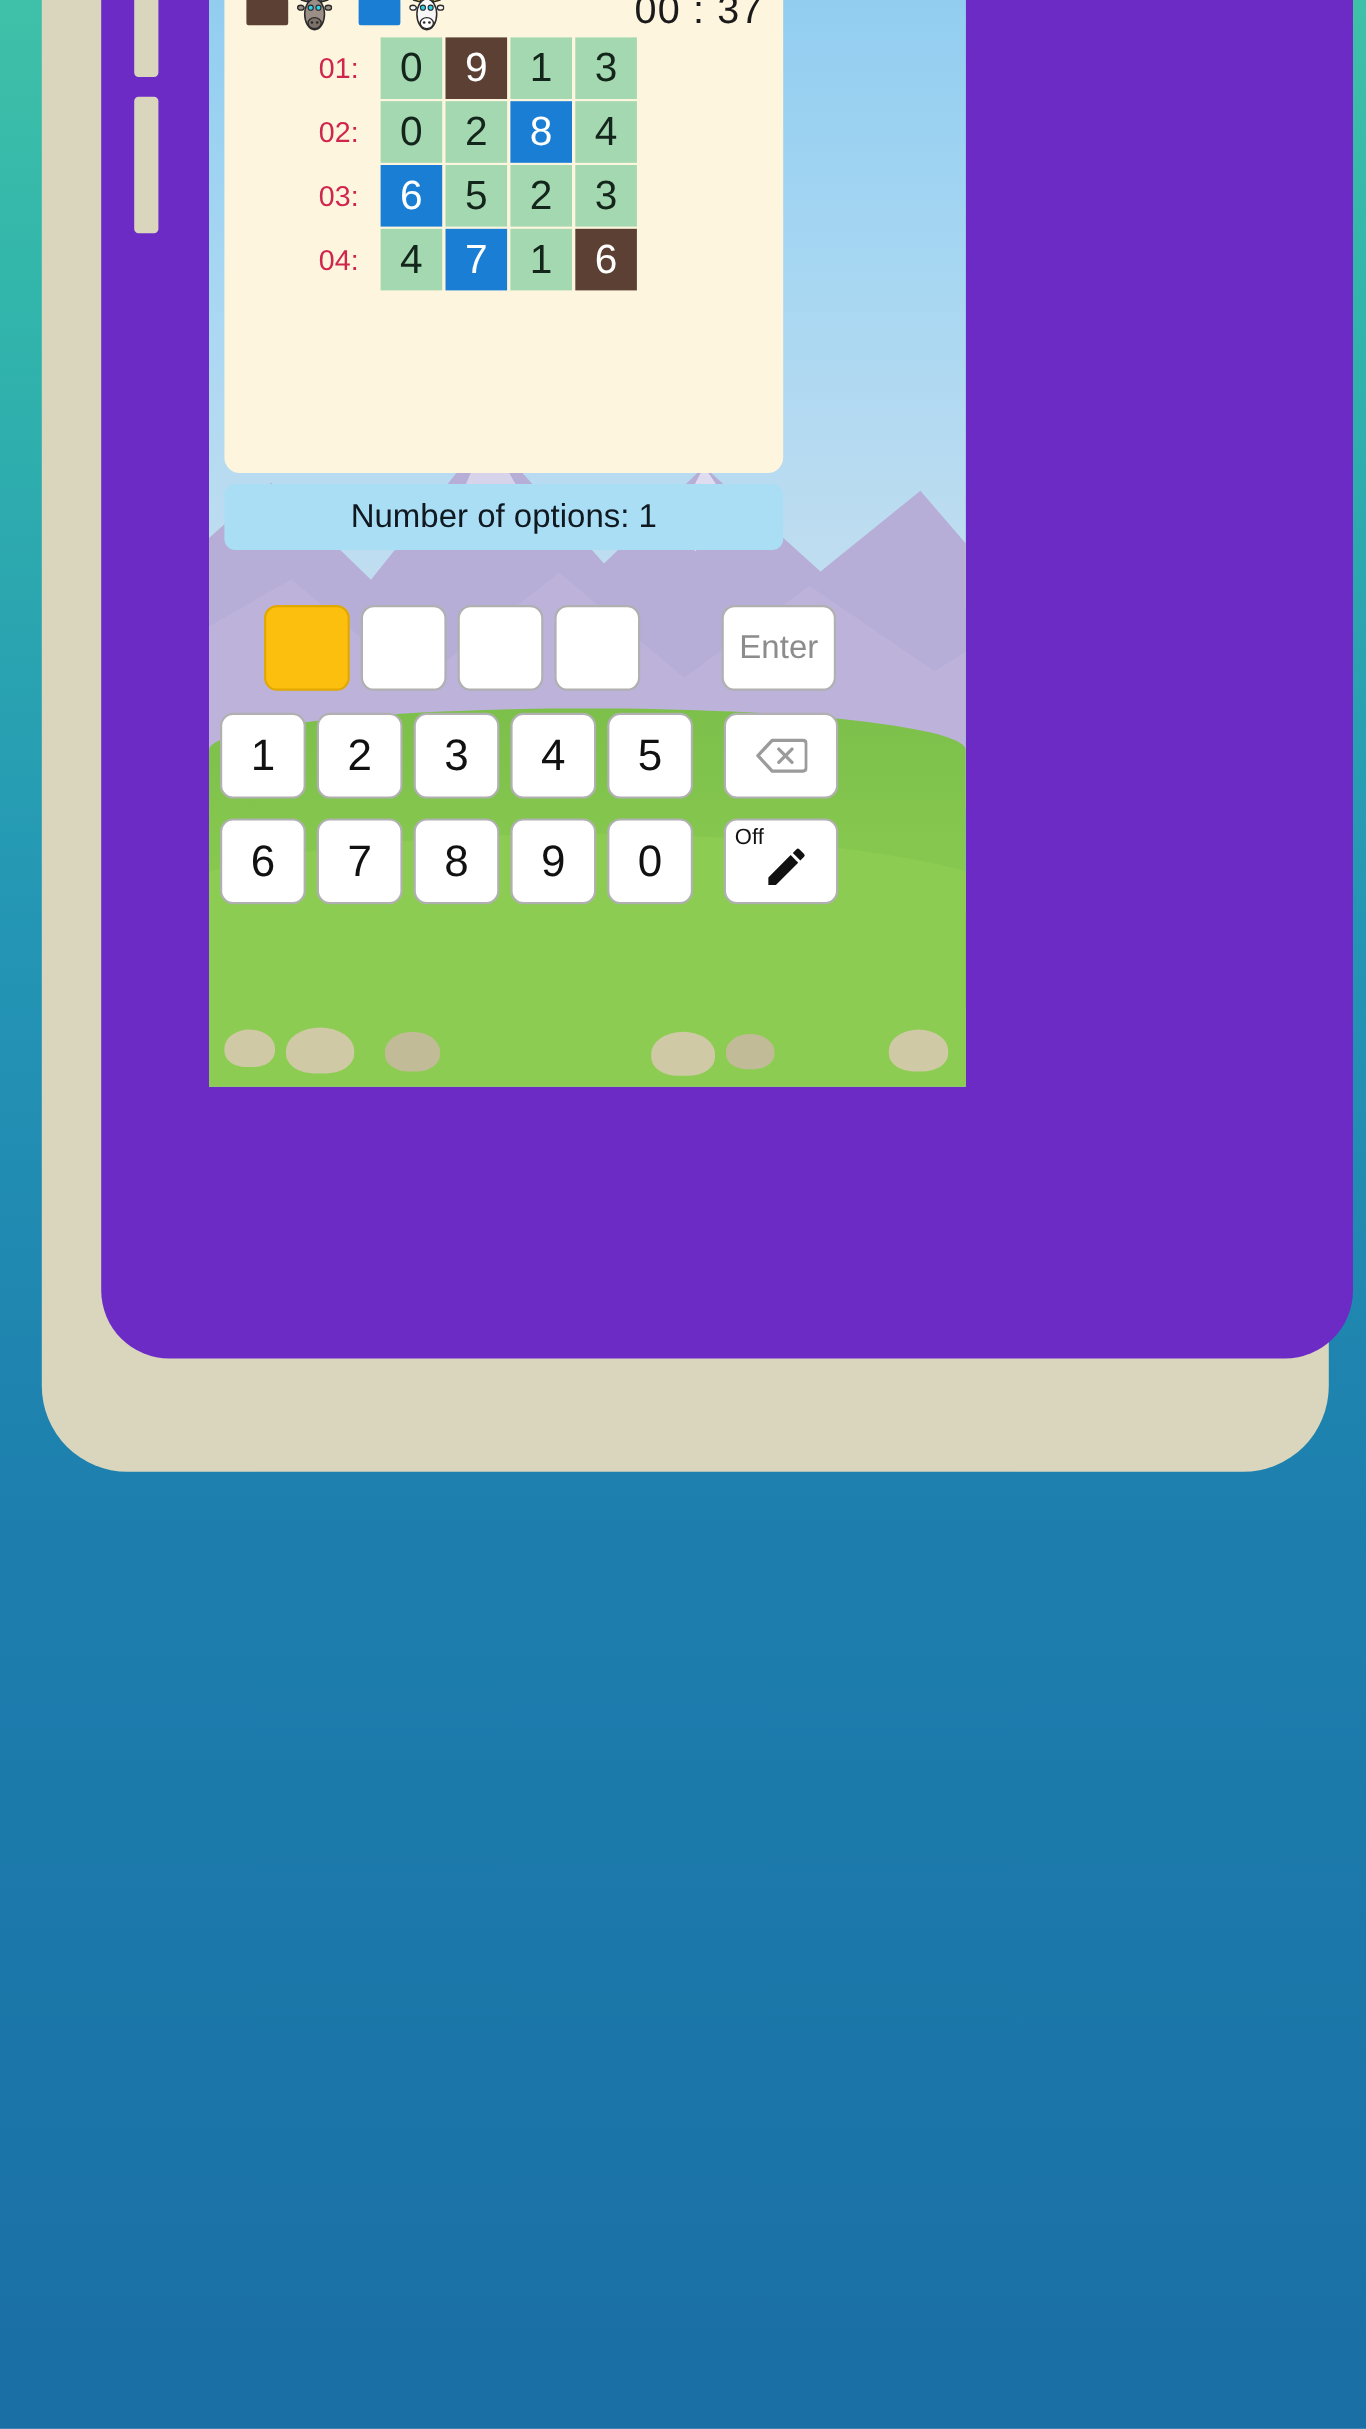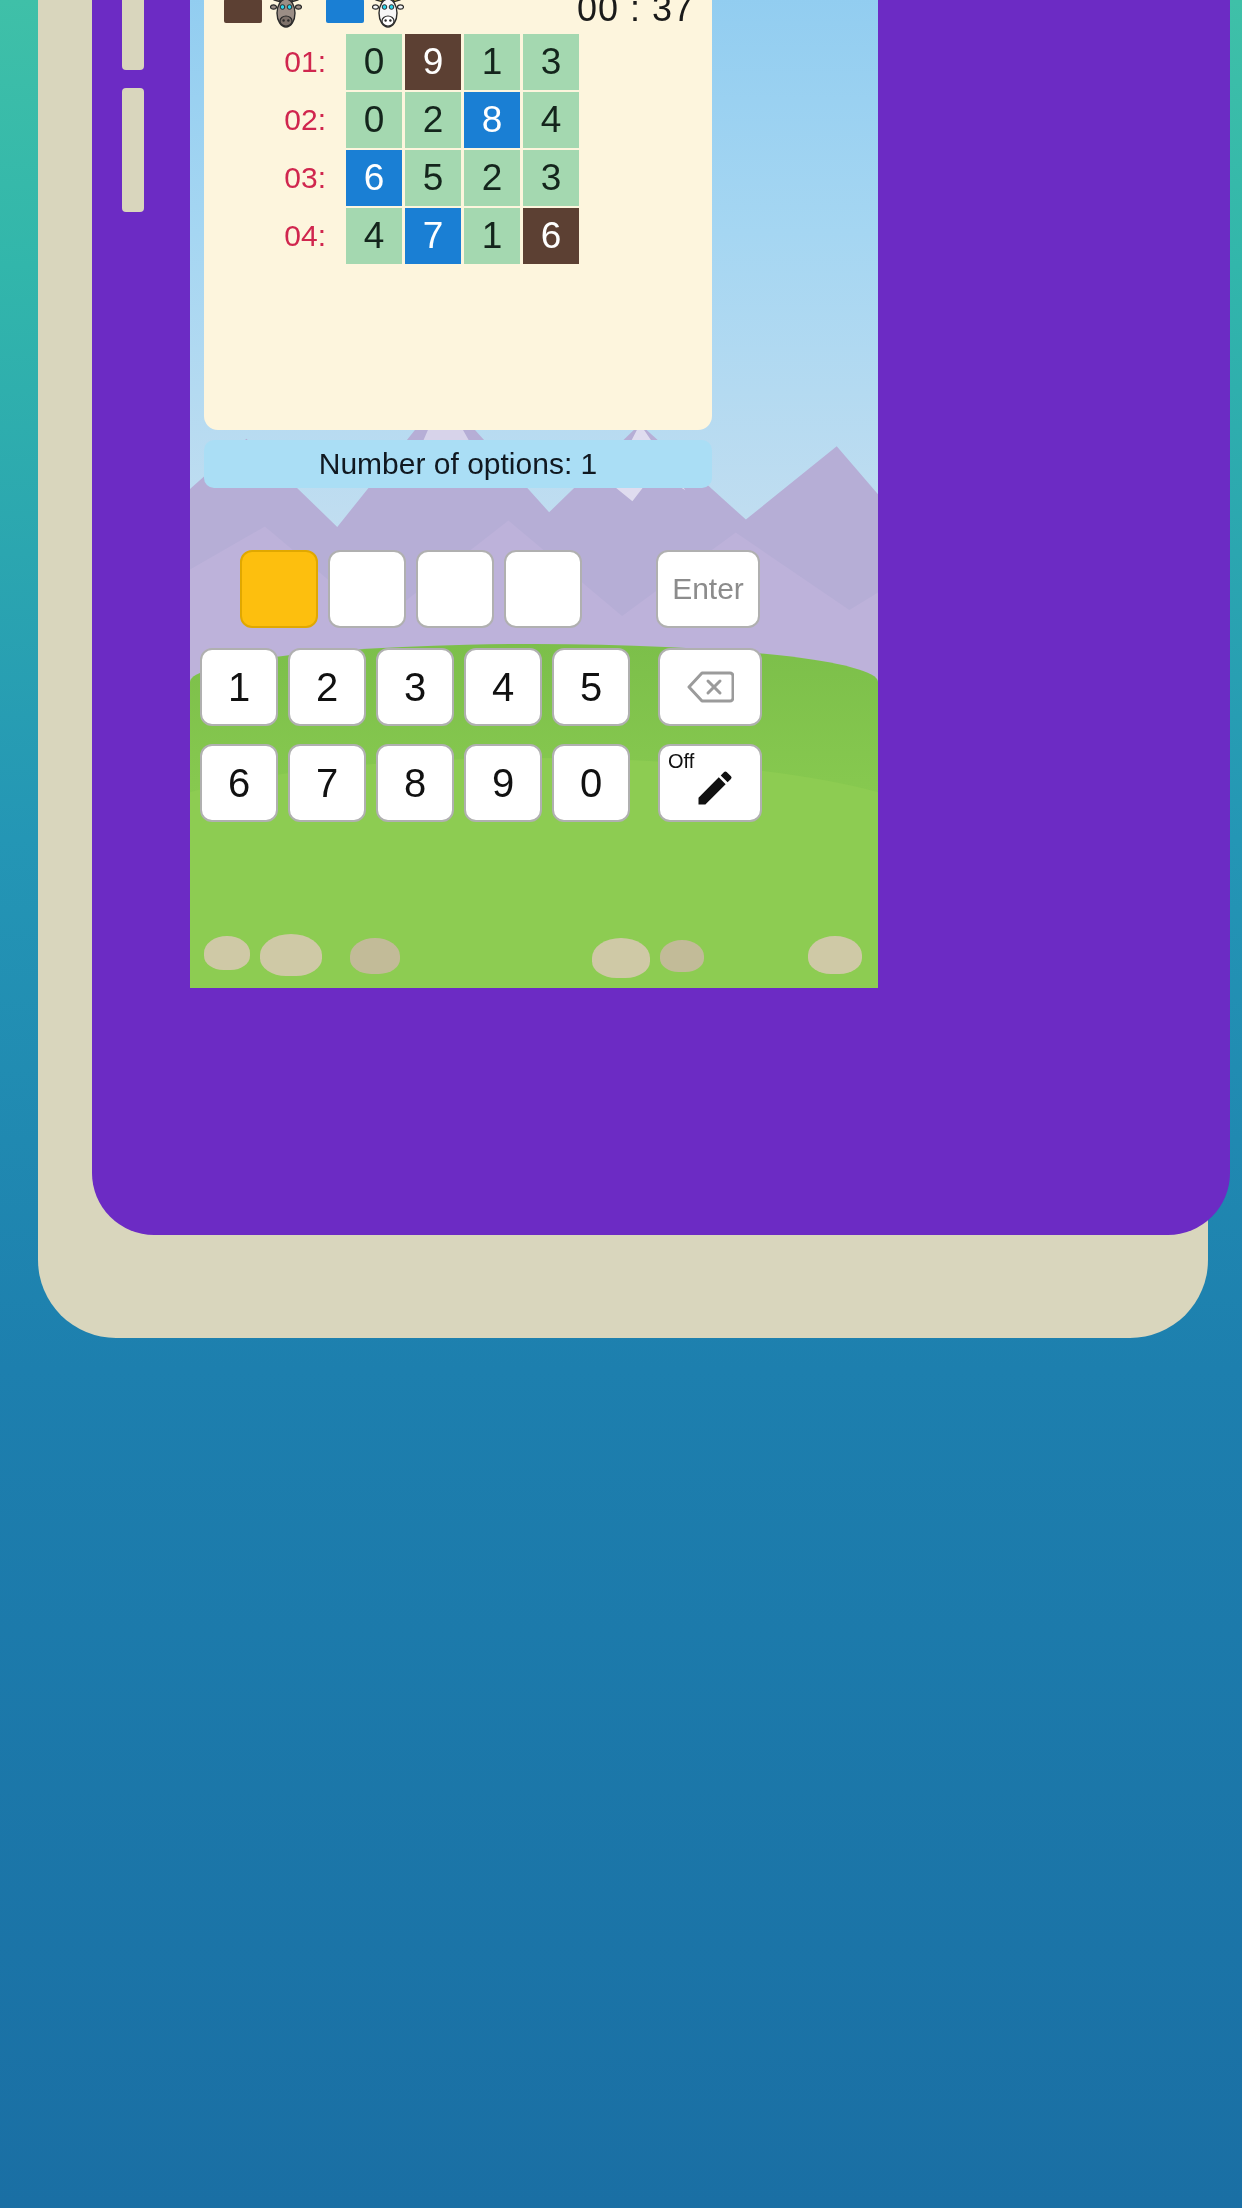--- a/index.html
+++ b/index.html
@@ -124,36 +124,36 @@
 
   #grid-wrap {
     position:absolute; left:0; top:58px; width:100%;
   }
   .grid-row {
     display:flex; align-items:center;
     height:56px; margin-bottom:2px;
   }
   .row-label {
     width:142px; text-align:right; padding-right:20px;
-    color:#d0264e; font-size:30px; font-weight:400;
+    color:#d0264e; font-size:26px; font-weight:400;
   }
   .cells { display:flex; gap:3px; }
   .cell {
     width:56px; height:56px;
     display:flex; align-items:center; justify-content:center;
     font-size:37px; color:#14251c;
   }
   .cell.normal { background:#a4d8b0; }
   .cell.bull   { background:#5c4033; color:#ffffff; }
   .cell.cow    { background:#1a7fd4; color:#ffffff; }
 
   
   #options-bar {
     position:absolute; left:14px; top:600px;
-    width:508px; height:48px;
+    width:508px; height:60px;
     background:#aadef5;
     border-radius:10px;
     display:flex; align-items:center; justify-content:center;
     color:#101820; font-size:30px;
     z-index:4;
   }
 
   
   #keypad {
     position:absolute; left:0; bottom:0; width:100%; height:462px;

